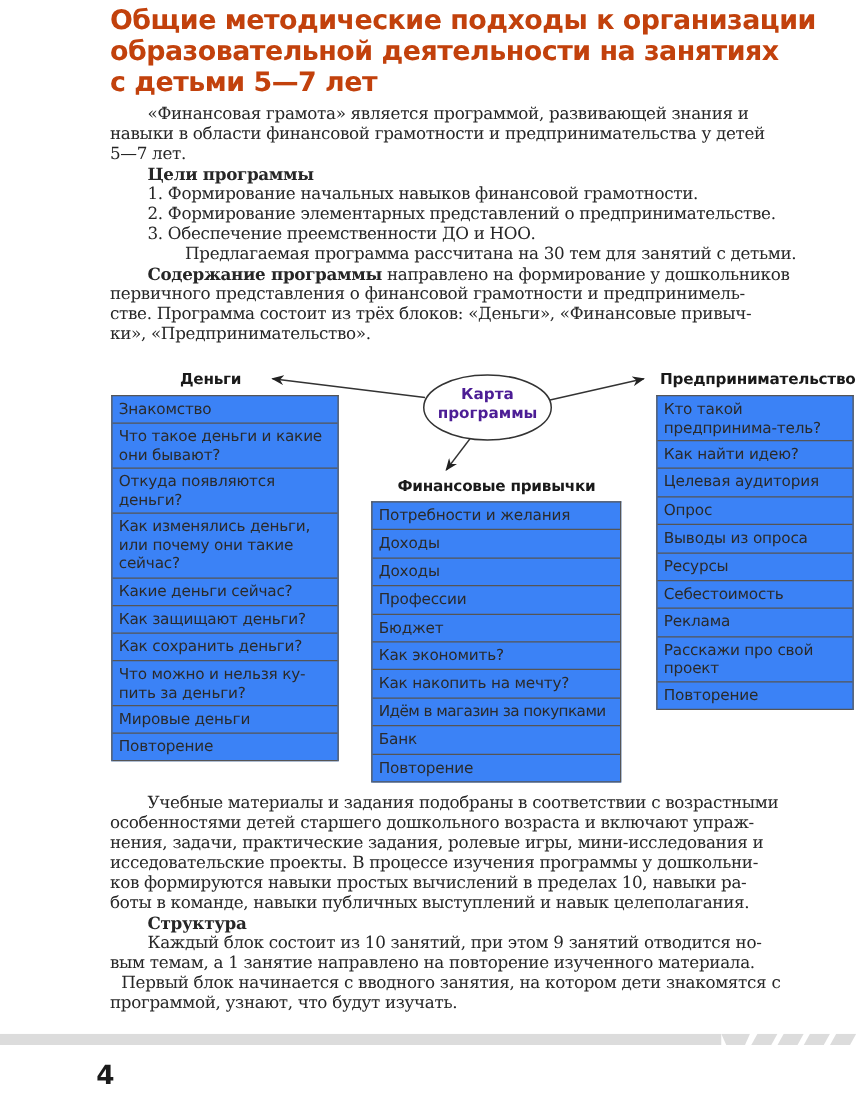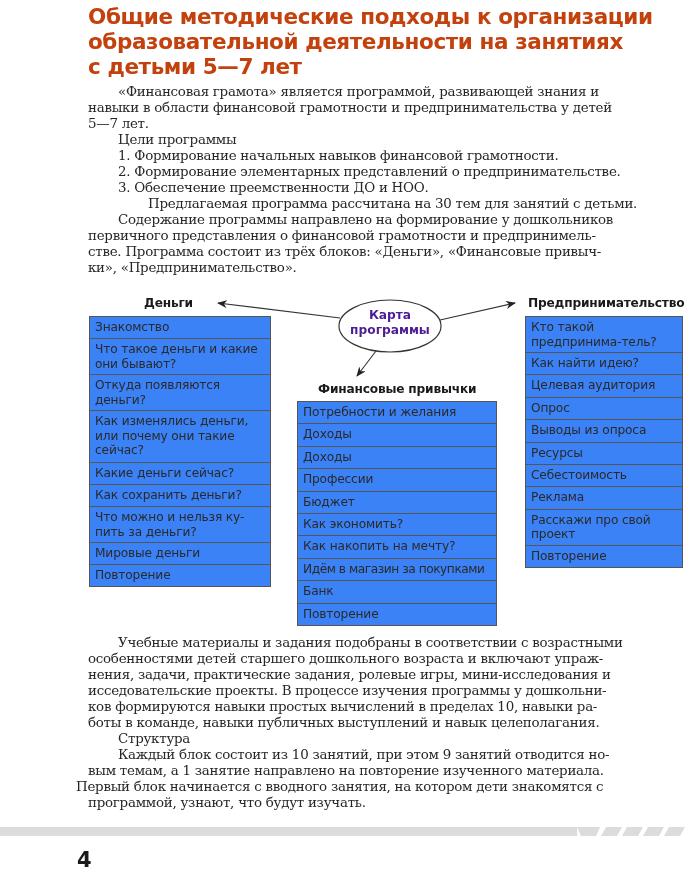--- a/index.html
+++ b/index.html
@@ -9,21 +9,21 @@
     .title {
       position: absolute; left: 88px; top: 4px; width: 600px;
       font-family: "DejaVu Sans", sans-serif; font-weight: bold;
       font-size: 21.5px; line-height: 25px; letter-spacing: -0.4px; color: #c2410c;
     }
 
     .serif {
       font-family: "DejaVu Serif", serif; font-size: 13.4px; line-height: 16.2px;
       color: #262626; letter-spacing: -0.25px;
     }
-    .bold { font-weight: normal; }
+    .bold { font-weight: bold; }
     .line { position: absolute; white-space: nowrap; }
 
     
     .diagram { position: absolute; left: 0; top: 0; width: 688px; height: 881px; pointer-events: none; }
     .diagram svg { position: absolute; left: 0; top: 0; }
     .col-head {
       position: absolute; font-family: "DejaVu Sans", sans-serif; font-weight: bold;
       font-size: 12.2px; color: #1a1a1a; white-space: nowrap; letter-spacing: -0.2px;
     }
     .box {
@@ -99,20 +99,21 @@
       <div>программы</div>
     </div>
 
     <div class="col-head" style="left:144px; top:296px;">Деньги</div>
     <div class="box" style="left:89px; top:316px; width:180px;">
       <div class="cell" style="height:22px;">Знакомство</div>
       <div class="cell" style="height:36px;">Что такое деньги и какие они бывают?</div>
       <div class="cell" style="height:36px;">Откуда появляются деньги?</div>
       <div class="cell" style="height:52px;">Как изменялись деньги, или почему они такие сейчас?</div>
       <div class="cell" style="height:22px;">Какие деньги сейчас?</div>
+      <div class="cell" style="height:22px;">Как защищают деньги?</div>
       <div class="cell" style="height:22px;">Как сохранить деньги?</div>
       <div class="cell" style="height:36px;">Что можно и нельзя ку-пить за деньги?</div>
       <div class="cell" style="height:22px;">Мировые деньги</div>
       <div class="cell" style="height:22px;">Повторение</div>
     </div>
 
     <div class="col-head" style="left:318px; top:382px;">Финансовые привычки</div>
     <div class="box" style="left:297px; top:401px; width:198px;">
       <div class="cell" style="height:22.4px;">Потребности и желания</div>
       <div class="cell" style="height:22.4px;">Доходы</div>
@@ -147,21 +148,21 @@
     <div class="line" style="left:88px; top:667px;">нения, задачи, практические задания, ролевые игры, мини-исследования и</div>
     <div class="line" style="left:88px; top:683px;">исседовательские проекты. В процессе изучения программы у дошкольни-</div>
     <div class="line" style="left:88px; top:699px;">ков формируются навыки простых вычислений в пределах 10, навыки ра-</div>
     <div class="line" style="left:88px; top:715px;">боты в команде, навыки публичных выступлений и навык целеполагания.</div>
   </div>
 
   <div class="serif">
     <div class="line bold" style="left:118px; top:731px;">Структура</div>
     <div class="line" style="left:118px; top:747px;">Каждый блок состоит из 10 занятий, при этом 9 занятий отводится но-</div>
     <div class="line" style="left:88px; top:763px;">вым темам, а 1 занятие направлено на повторение изученного материала.</div>
-    <div class="line" style="left:76px; top:779px;">Первый блок начинается с вводного занятия, на котором дети знакомятся с</div>
+    <div class="line" style="left:97px; top:779px;">Первый блок начинается с вводного занятия, на котором дети знакомятся с</div>
     <div class="line" style="left:88px; top:795px;">программой, узнают, что будут изучать.</div>
   </div>
 
   <svg class="footer-bar" width="688" height="9">
     <rect x="0" y="0" width="577" height="9" fill="#dcdcdc"></rect>
     <polygon points="577,0 600,0 596,9 581,9" fill="#dcdcdc"></polygon>
     <polygon points="606,0 622,0 617,9 601,9" fill="#dcdcdc"></polygon>
     <polygon points="627,0 643,0 638,9 622,9" fill="#dcdcdc"></polygon>
     <polygon points="648,0 664,0 659,9 643,9" fill="#dcdcdc"></polygon>
     <polygon points="669,0 685,0 680,9 664,9" fill="#dcdcdc"></polygon>

